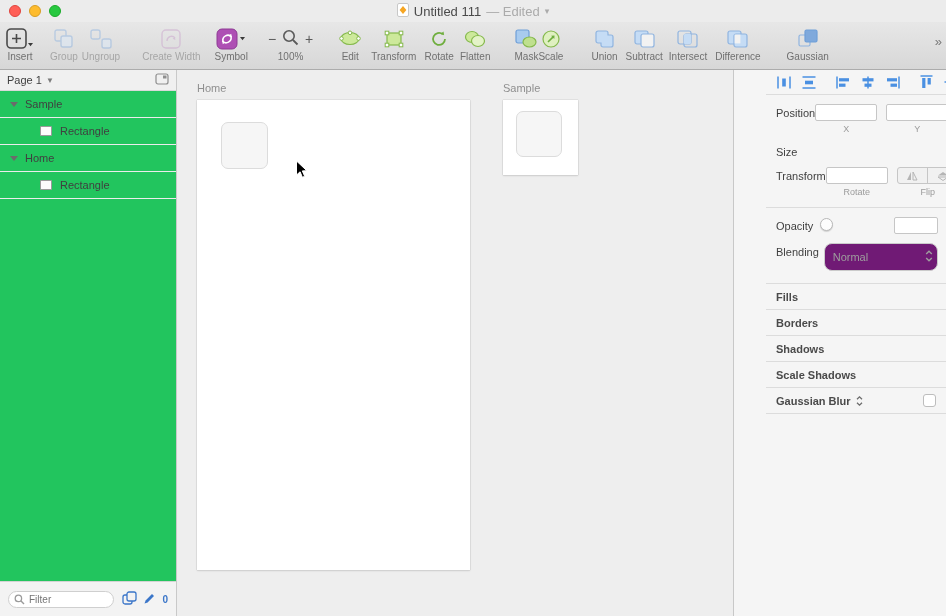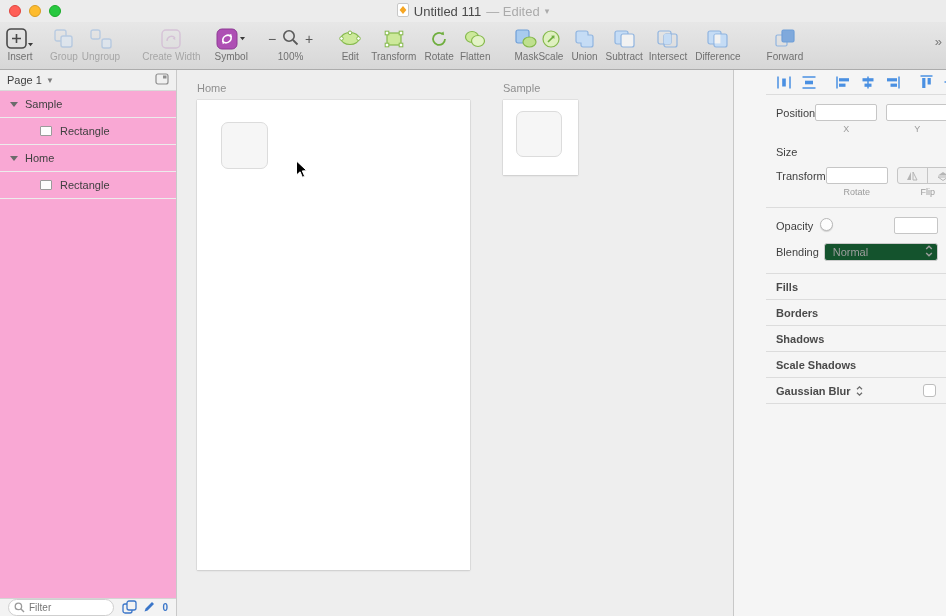--- a/index.html
+++ b/index.html
@@ -23,31 +23,31 @@
   .toolbar { position:absolute; top:22px; left:0; right:0; height:48px; background:linear-gradient(#E7E7E7,#D7D7D7); border-bottom:1px solid #ACACAC; display:flex; align-items:flex-start; }
   .tb-item { display:flex; flex-direction:column; align-items:center; padding-top:5px; cursor:default; }
   .tb-icon { height:23px; display:flex; align-items:center; justify-content:center; }
   .tb-label { font-size:10px; color:#707070; margin-top:1px; white-space:nowrap; }
   .dim { opacity:.5;text-align:center; }
   .zoom-cluster { display:flex; align-items:center; gap:6px; }
   .zoom-btn { font-size:14px; color:#5A5A5A; cursor:default; }
   .tb-overflow { position:absolute; right:4px; top:12px; font-size:13px; color:#7A7A7A; }
 
   
-  .sidebar { position:absolute; top:70px; left:0; bottom:0; width:177px; background:#f9a8d4; border-right:1px solid #C9C9C9; }
+  .sidebar { position:absolute; top:70px; left:0; bottom:0; width:177px; background:#22c55e; border-right:1px solid #C9C9C9; }
   .page-header { height:21px; background:#F0F0F0; border-bottom:1px solid #D9D9D9; display:flex; align-items:center; padding:0 7px; }
   .page-chev { font-size:8px; color:#7C7C7C; margin-left:4px; }
   .ph-spacer { flex:1; }
   .layer-row { height:27px; display:flex; align-items:center; }
   .group-row { padding-left:10px; border-bottom:1px solid #ECECEC; }
   .item-row { padding-left:40px; border-bottom:1px solid #ECECEC; }
   .disclosure { width:0; height:0; border-left:4px solid transparent; border-right:4px solid transparent; border-top:5px solid #6B6B6B; margin-right:7px; }
   .layer-name { color:#404040; }
   .rect-icon { width:12px; height:10px; border:1px solid #9B9B9B; border-radius:1px; margin-right:8px; background:#FDFDFD; }
-  .sidebar-bottom { position:absolute; left:0; right:0; bottom:0; height:18px; border-top:1px solid #D4D4D4; background:#F3F3F3; display:flex; align-items:center; padding:0 8px; }
+  .sidebar-bottom { position:absolute; left:0; right:0; bottom:0; height:35px; border-top:1px solid #D4D4D4; background:#F3F3F3; display:flex; align-items:center; padding:0 8px; }
   .filter-wrap { position:relative; }
   .filter-input { width:106px; height:17px; border:1px solid #CFCFCF; border-radius:9px; background:#FFF; padding:0 6px 0 20px; font-size:10px; color:#444; outline:none; font-family:inherit; }
   .filter-mag { position:absolute; left:6px; top:3px; }
   .sb-icons { margin-left:auto; display:flex; align-items:center; gap:6px; }
   .pencil-count { color:#3B76C9; font-size:10px; font-weight:bold; }
 
   
   .canvas { position:absolute; top:70px; left:177px; right:213px; bottom:0; background:#EEEEEE; overflow:hidden; }
   .artboard-label { position:absolute; font-size:11px; color:#8F8F8F; }
   .artboard { position:absolute; background:#FFF; box-shadow:0 0 1px rgba(0,0,0,.3), 0 1px 2px rgba(0,0,0,.10); }
@@ -69,21 +69,21 @@
   .sub { font-size:9px; color:#9B9B9B; margin-top:3px; }
   .lockcol { display:flex; align-items:center; height:17px; margin-left:4px; }
   .flip-seg { display:flex; width:62px; height:17px; border:1px solid #C6C6C6; border-radius:3px; overflow:hidden; background:#F1F1F1; }
   .flip-half { flex:1; display:flex; align-items:center; justify-content:center; }
   .flip-half + .flip-half { border-left:1px solid #C6C6C6; }
   .hr { height:1px; background:#DCDCDC; margin-top:10px; }
   .slider-wrap { width:82px; padding-top:7px; position:relative; }
   .slider-track { height:3px; background:#CFCFCF; border-radius:2px; }
   .slider-knob { position:absolute; left:0; top:1px; width:13px; height:13px; border-radius:50%; background:#FDFDFD; border:1px solid #B8B8B8; box-shadow:0 1px 1px rgba(0,0,0,.15); }
   .op-field { width:44px; margin-left:12px; }
-  .select { width:136px; height:18px; border:1px solid #CBCBCB; border-radius:3px; background:#14532d; display:flex; align-items:center; padding:0 4px 0 8px; color:#9E9E9E; }
+  .select { width:136px; height:28px; border:1px solid #CBCBCB; border-radius:8px; background:#701a75; display:flex; align-items:center; padding:0 4px 0 8px; color:#9E9E9E; }
   .select-label { flex:1; }
   .insp-section { height:26px; display:flex; align-items:center; padding:0 10px; border-bottom:1px solid #DCDCDC; font-weight:bold; color:#4A4A4A; }
   .insp-section:first-of-type { border-top:none; }
   .gb-chev { margin-left:5px; display:flex; align-items:center; }
   .spacer { flex:1; }
   .checkbox { width:13px; height:13px; background:#FFF; border:1px solid #BDBDBD; border-radius:3px; }
 </style>
 </head>
 <body>
 
@@ -238,21 +238,21 @@
       <span class="tb-icon">
         <svg width="20" height="20" viewBox="0 0 20 20">
             <circle cx="10" cy="10" r="8" fill="#DFF0C0" stroke="#85B94C" stroke-width="1.2"></circle>
             <path d="M7 13 L12.4 7.6" stroke="#6FAE3E" stroke-width="1.6"></path>
             <path d="M13.5 6.5 l-0.2 3.4-3.2-3.2z" fill="#6FAE3E"></path>
           </svg>
       </span>
       <span class="tb-label">Scale</span>
     </div>
 
-    <div class="tb-item" style="margin-left:8px">
+    <div class="tb-item" style="margin-left:28px">
       <span class="tb-icon">
         <svg width="21" height="18" viewBox="0 0 21 18">
             <path d="M2 3 a2 2 0 0 1 2-2 h8 a2 2 0 0 1 2 2 v2 h3 a2 2 0 0 1 2 2 v8 a2 2 0 0 1-2 2 h-8 a2 2 0 0 1-2-2 v-2 H4 a2 2 0 0 1-2-2 Z" fill="#C5DCF5" stroke="#8FB4E0" stroke-width="1.2"></path>
           </svg>
       </span>
       <span class="tb-label">Union</span>
     </div>
 
     <div class="tb-item" style="margin-left:8px">
       <span class="tb-icon">
@@ -286,21 +286,21 @@
       <span class="tb-label">Difference</span>
     </div>
 
     <div class="tb-item" style="margin-left:26px">
       <span class="tb-icon">
         <svg width="20" height="19" viewBox="0 0 20 19">
             <rect x="1" y="6" width="11" height="11" rx="1.5" fill="none" stroke="#8FB4E0" stroke-width="1.2"></rect>
             <rect x="7" y="1" width="12" height="12" rx="1.5" fill="#7FA9DC" stroke="#6F9FD8" stroke-width="1.2"></rect>
           </svg>
       </span>
-      <span class="tb-label">Forward</span>
+      <span class="tb-label">Gaussian</span>
     </div>
 
     <span class="tb-overflow">»</span>
   </div>
 
   <div class="sidebar">
     <div class="page-header">
       <span>Page 1</span>
       <span class="page-chev">▼</span>
       <span class="ph-spacer"></span>

